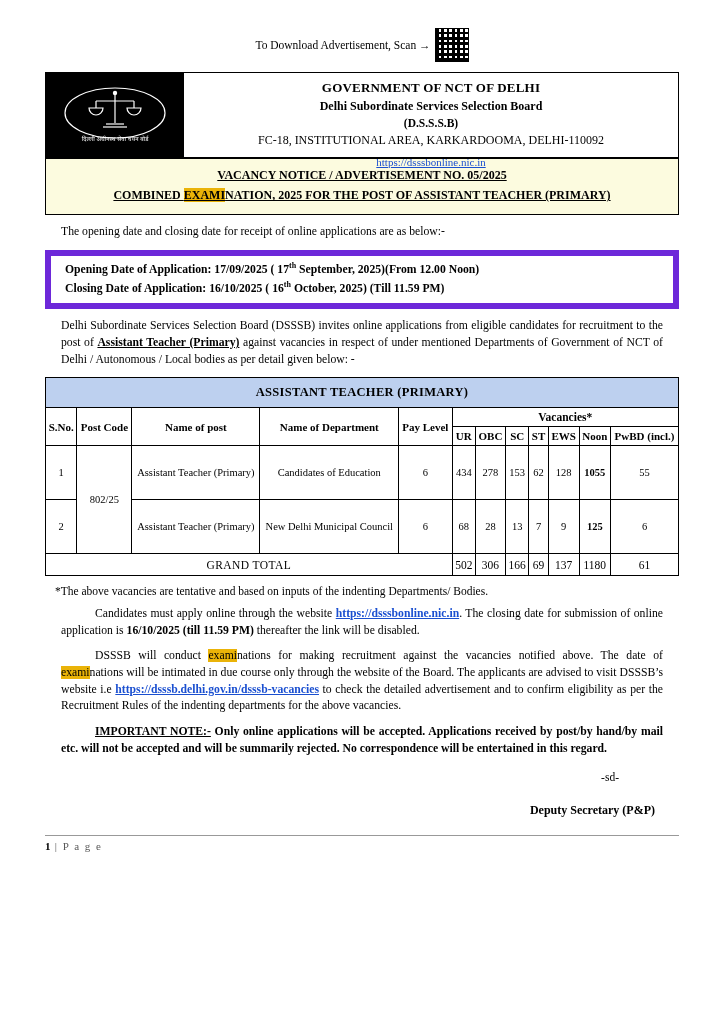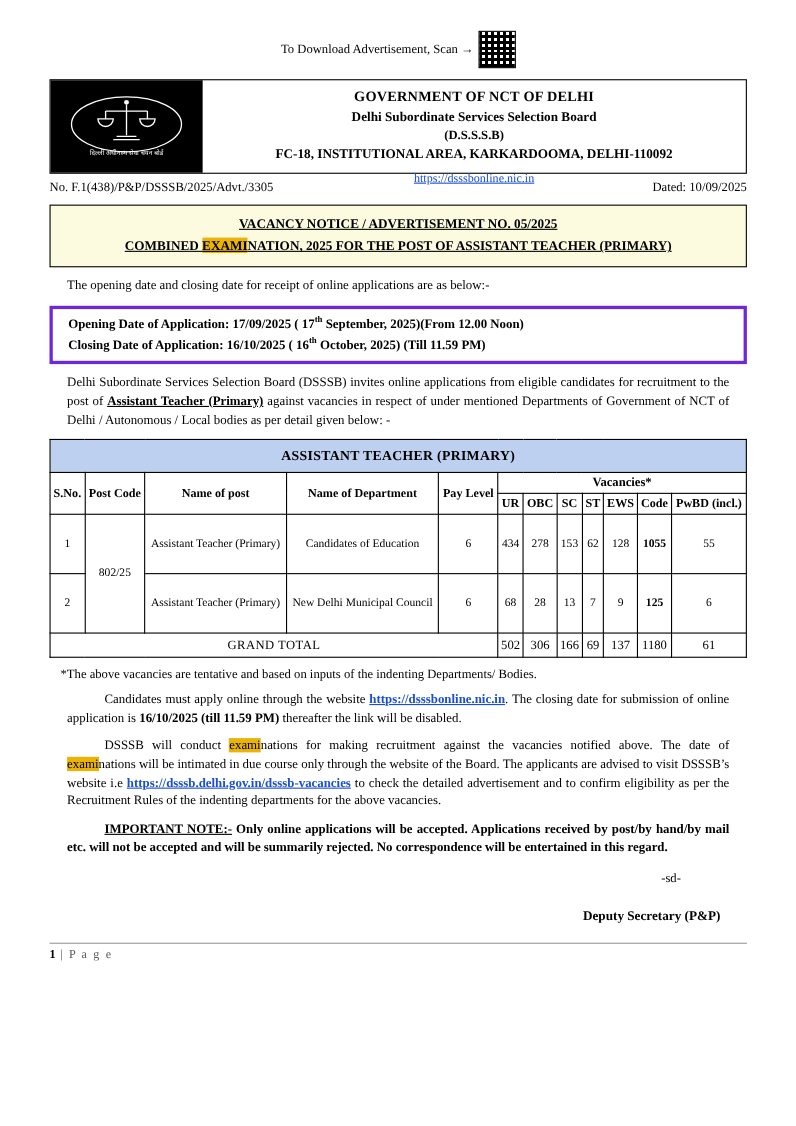--- a/index.html
+++ b/index.html
@@ -64,21 +64,21 @@
   .logo-svg { display:block; }
   .header-text {
     flex: 1;
     text-align: center;
     padding: 6px 4px 4px 4px;
     line-height: 1.45;
   }
   .h1 { font-size: 13px; font-weight: bold; letter-spacing: .2px; }
   .h2 { font-size: 12px; font-weight: bold; }
   .h3 { font-size: 11.5px; font-weight: bold; }
-  .h4 { font-size: 12px; font-weight: bold; }
+  .h4 { font-size: 12px; font-weight: normal; }
   .hlink { font-size: 11px; color: #1a4fd0; text-decoration: underline; }
 
   
   .ref-row {
     display: flex; justify-content: space-between;
     font-size: 11.5px;
     margin: 7px 0 9px 0;
   }
 
   
@@ -97,21 +97,21 @@
   .para {
     font-size: 11.7px;
     text-align: justify;
     line-height: 1.42;
     margin: 9px 16px;
   }
   .para.indent { text-indent: 34px; }
 
   
   .dates-box {
-    border: 3px solid #6d28d9;
+    border: 6px solid #6d28d9;
     padding: 4px 10px 5px 14px;
     margin: 10px 0 4px 0;
   }
   .dates-line { font-size: 11.7px; font-weight: bold; line-height: 1.55; }
   sup { font-size: 8px; }
 
   
   table.vac {
     width: 100%;
     border-collapse: collapse;
@@ -188,24 +188,20 @@
     </div>
     <div class="header-text">
       <div class="h1">GOVERNMENT OF NCT OF DELHI</div>
       <div class="h2">Delhi Subordinate Services Selection Board</div>
       <div class="h3">(D.S.S.S.B)</div>
       <div class="h4">FC-18, INSTITUTIONAL AREA, KARKARDOOMA, DELHI-110092</div>
       <a class="hlink" href="#">https://dsssbonline.nic.in</a>
     </div>
   </div>
 
-  <div class="ref-row">
-    <span>No. F.1(438)/P&amp;P/DSSSB/2025/Advt./3305</span>
-    <span>Dated: 10/09/2025</span>
-  </div>
 
   <div class="notice-box">
     <div class="notice-line">
       <span>VACANCY NOTICE / ADVERTISEMENT NO. 05/2025</span>
     </div>
     <div class="notice-line">
       <span>COMBINED </span><span class="hl">EXAMI</span><span>NATION, 2025 FOR THE POST OF ASSISTANT TEACHER (PRIMARY)</span>
     </div>
   </div>
 
@@ -238,21 +234,21 @@
         <td class="hdr-cell" rowspan="2">Name of Department</td>
         <td class="hdr-cell" rowspan="2">Pay Level</td>
         <td class="vac-span" colspan="7">Vacancies*</td>
       </tr>
       <tr>
         <td class="hdr-cell">UR</td>
         <td class="hdr-cell">OBC</td>
         <td class="hdr-cell">SC</td>
         <td class="hdr-cell">ST</td>
         <td class="hdr-cell">EWS</td>
-        <td class="hdr-cell">Code</td>
+        <td class="hdr-cell">Noon</td>
         <td class="hdr-cell">PwBD (incl.)</td>
       </tr>
 
       <tr>
         <td class="row-td">1</td>
         <td class="row-td" rowspan="2">802/25</td>
         <td class="row-td">Assistant Teacher (Primary)</td>
         <td class="row-td">Candidates of Education</td>
         <td class="row-td">6</td>
         <td class="row-td">434</td>

